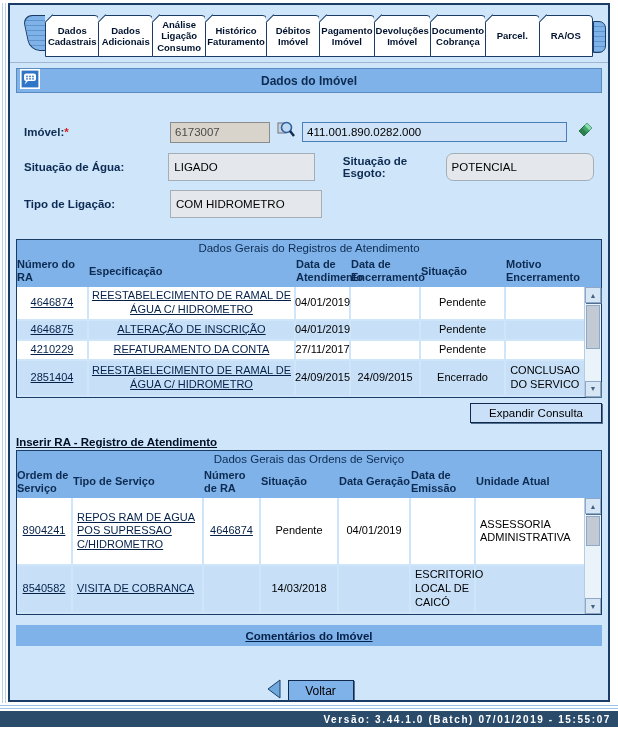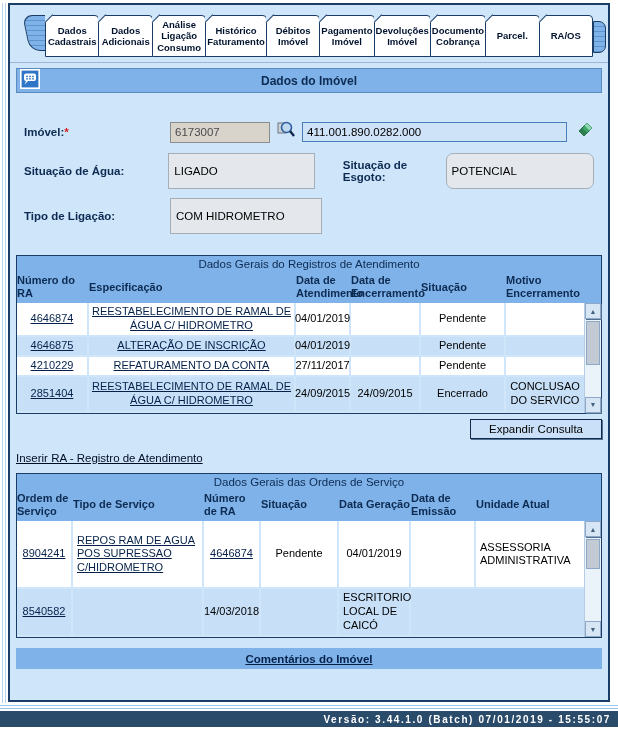--- a/index.html
+++ b/index.html
@@ -45,21 +45,21 @@
   .fields { margin:0 6px; padding:27px 8px 8px; }
   .frow { display:flex; align-items:center; margin-bottom:9px; }
   .frow:last-child { margin-bottom:0; }
   .lbl { font-size:11.5px; font-weight:bold; color:#0d2b52; }
   .w146 { width:146px; }
   .req { color:#d21e1e; }
   .in-gray { width:100px; height:21px; background:#d8d4cc; border:1px solid #8c8c8c;
     color:#4a4a4a; font-size:11.5px; padding:0 4px; font-family:"Liberation Sans",sans-serif; }
   .in-blue { flex:1; height:20px; background:#cfe3f8; border:1px solid #4a7ebb;
     color:#000; font-size:11.5px; padding:0 4px; font-family:"Liberation Sans",sans-serif; }
-  .vbox { height:36px; background:#e4e8ec; border:1px solid #a3aeb8; color:#000;
+  .vbox { height:28px; background:#e4e8ec; border:1px solid #a3aeb8; color:#000;
     font-size:11.5px; display:flex; align-items:center; padding:0 5px; }
   .mag { margin:0 6px; cursor:pointer; }
   .ers { margin-left:9px; cursor:pointer; }
 
   
   .tbl { margin:0 6px; border:1px solid #1b3c66; background:#fff; }
   .tbl-title { background:#7fb2e8; text-align:center; font-size:11.5px; font-weight:normal;
     color:#0d2b52; padding:2px 0; }
   .thead { display:grid; background:#7fb2e8; color:#0d2b52; font-size:11px; font-weight:bold;
     text-align:left; align-items:center; padding:2px 0 3px; line-height:1.2; }
@@ -89,23 +89,23 @@
   .sb .btn.up { position:absolute; top:0; left:0; right:0; }
   .sb .thumb { position:absolute; left:1px; right:1px; background:#c2cbd4;
     border:1px solid #8fa8c8; cursor:grab; }
   .t1 .thumb { top:18px; height:44px; } .t2 .thumb { top:18px; height:30px; }
 
   
   .btn { background:#7fb2e8; border:1px solid #10294d; box-shadow:1px 1px 0 #51708f;
     font-size:11.5px; color:#000; font-family:"Liberation Sans",sans-serif; cursor:pointer; }
   .btn-expandir { display:block; margin:5px 6px 0 auto; width:132px; height:20px;
     background:#c9e0f8; }
-  .lnk-inserir { display:inline-block; margin:13px 6px 0 6px; font-size:11.5px; font-weight:normal;
+  .lnk-inserir { display:inline-block; margin:13px 6px 0 6px; font-size:11.5px; font-weight:bold;
     color:#000d26; text-decoration:underline; cursor:pointer; }
-  .t2m { margin-top:7px; }
+  .t2m { }
   .coment-bar { margin:10px 6px 0; height:21px; background:#7fb2e8; display:flex;
     align-items:center; justify-content:center; }
   .coment-bar a { font-size:11.5px; font-weight:bold; color:#05214a;
     text-decoration:underline; cursor:pointer; }
   .voltar-row { margin-top:32px; display:flex; align-items:center; justify-content:center; }
   .tri { margin-right:6px; cursor:pointer; }
   .btn-voltar { width:66px; height:22px; font-size:12px; }
   .rule { margin:9px 4px 0; border-top:2px solid #0d2b52; }
   .btn-cancelar { margin:6px 0 0 14px; width:78px; height:20px; }
 
@@ -290,20 +290,23 @@
           </div>
         <div class="c">Pendente</div>
         <div class="c">04/01/2019</div>
         <div class="c"></div>
         <div class="c left">ASSESSORIA ADMINISTRATIVA</div>
       </div>
       <div class="trow alt">
         <div class="c">
             <a class="lnk">8540582</a>
           </div>
+        <div class="c left">
+            <a class="lnk">VISITA DE COBRANCA</a>
+          </div>
         <div class="c">
             <a class="lnk"></a>
           </div>
         <div class="c">14/03/2018</div>
         <div class="c"></div>
         <div class="c left">ESCRITORIO LOCAL DE CAICÓ</div>
       </div>
       <div class="trow">
         <div class="c">
             <a class="lnk"></a>

